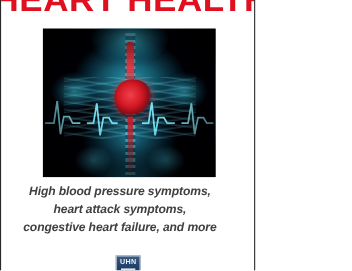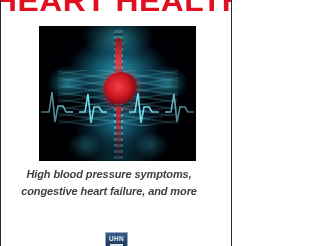--- a/index.html
+++ b/index.html
@@ -253,20 +253,21 @@
           <path d="M126 30 L132 30 L135 12 L138 40 L141 25 L146 25 L149 30 L155 30"></path>
         </g>
       </svg>
 
       <div class="photo-vignette"></div>
     </div>
   </div>
 
   <div class="copy">
     <span class="line">High blood pressure symptoms,</span>
+    <span class="line">heart attack symptoms,</span>
     <span class="line">congestive heart failure, and more</span>
   </div>
 
   <div class="logo">
     <span class="logo-text">UHN</span>
     <span class="logo-bar"></span>
   </div>
 
 </div>
 

